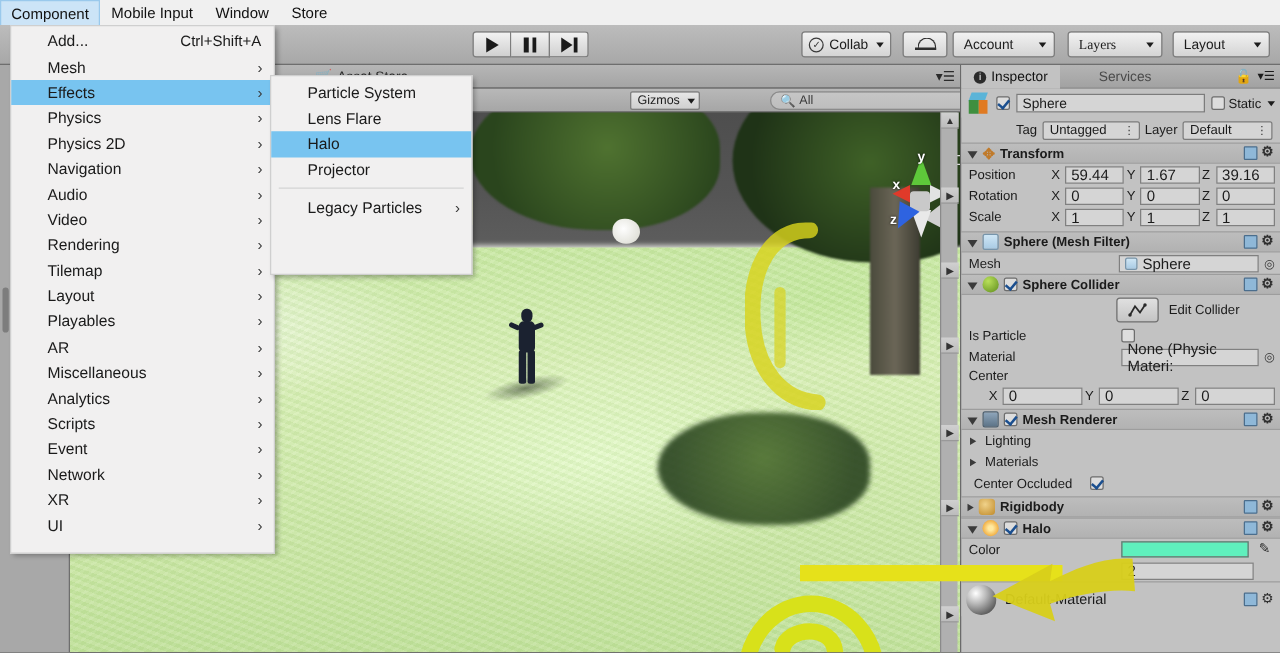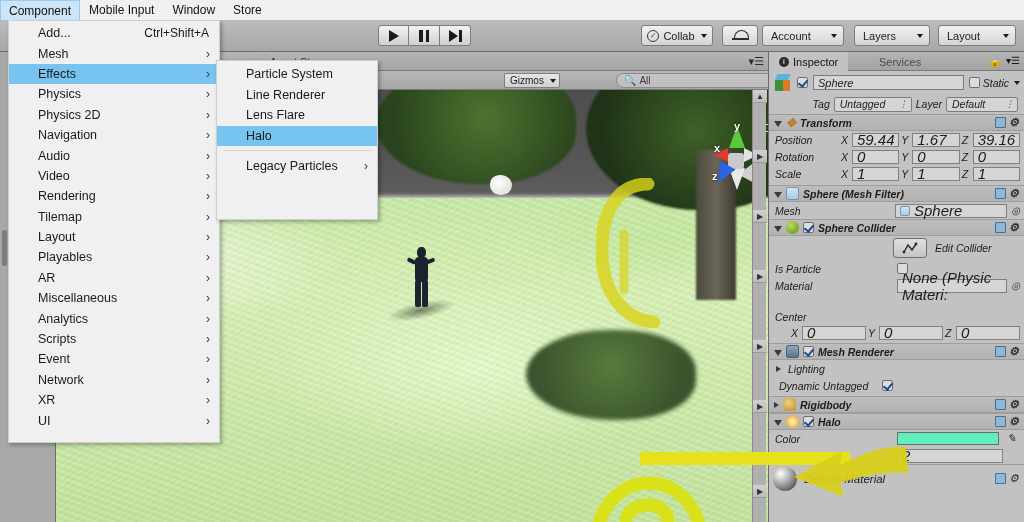--- a/index.html
+++ b/index.html
@@ -197,21 +197,21 @@
     font-size:10.5px;color:#1b1b1b;overflow:hidden;
   }
   #insp-tabbar{height:19px;background:linear-gradient(#b4b4b4,#a2a2a2);
     border-bottom:1px solid #7a7a7a;position:relative;}
   .insp-tab{position:absolute;top:0;height:19px;display:flex;align-items:center;gap:4px;
     padding:0 10px;font-size:11px;}
   .insp-tab.active{background:#c2c2c2;color:#111;}
   .insp-tab.inactive{color:#4a4a4a;}
   .tabdot{width:10px;height:10px;border-radius:50%;background:#2b2b2b;color:#fff;
     font-size:8px;display:flex;align-items:center;justify-content:center;line-height:1;}
-  .insp-body{height:451px;position:relative;font-style:italic;}
+  .insp-body{height:451px;position:relative;}
 
   .obj-header{height:23px;display:flex;align-items:center;padding:0 4px;gap:5px;background:#c2c2c2;}
   .cubeicon{width:19px;height:19px;position:relative;}
   .cubeicon i{position:absolute;display:block;}
   .cubeicon .t{left:3px;top:1px;width:13px;height:7px;background:#5bb4d8;transform:skewX(-20deg);}
   .cubeicon .l{left:2px;top:7px;width:8px;height:11px;background:#3f8f3f;}
   .cubeicon .r{left:10px;top:7px;width:7px;height:11px;background:#e07a22;}
   .ck{width:11px;height:11px;background:#ddd;border:1px solid #6d6d6d;border-radius:2px;
       position:relative;flex:0 0 auto;}
   .ck.on:after{content:"";position:absolute;left:2px;top:0px;width:4px;height:7px;
@@ -229,21 +229,21 @@
     border-top:1px solid #9d9d9d;border-bottom:1px solid #9d9d9d;
     display:flex;align-items:center;gap:4px;padding:0 4px;font-weight:bold;font-size:10.5px;}
   .foldout{width:0;height:0;border-left:5px solid #3a3a3a;border-top:3.5px solid transparent;border-bottom:3.5px solid transparent;margin-left:1px;}
   .foldout.open{border-left:4.5px solid transparent;border-right:4.5px solid transparent;border-top:6px solid #3a3a3a;border-bottom:none;margin-top:3px;}
   .comp-head .right{margin-left:auto;display:flex;gap:3px;align-items:center;}
   .bookicon{width:11px;height:11px;background:#8fb8d8;border:1px solid #4b6e8d;border-radius:1px;}
   .gearicon{width:11px;height:11px;color:#2f2f2f;font-size:11px;line-height:10px;}
 
   .row{height:17px;display:flex;align-items:center;padding:0 4px 0 6px;gap:4px;}
   .field{height:14px;background:#d5d5d5;border:1px solid #808080;
-     display:flex;align-items:center;padding:0 4px;font-size:15px;min-width:0;}
+     display:flex;align-items:center;padding:0 4px;font-size:12px;min-width:0;}
   .xyz{display:flex;align-items:center;gap:2px;flex:1;}
   .xyz .ax{width:9px;text-align:left;font-size:10.5px;}
   .xyz .field{flex:1;}
   .rowlabel{width:62px;font-size:10.5px;flex:0 0 auto;}
 
   .ic-sq{width:13px;height:13px;border-radius:2px;flex:0 0 auto;}
   .ic-mesh{background:linear-gradient(#cfe6f5,#a9cbe4);border:1px solid #7795ab;}
   .ic-coll{background:radial-gradient(circle at 35% 30%,#b9e05a,#5e8c1c);border-radius:50%;}
   .ic-rend{background:linear-gradient(#8fa6bb,#5d7488);border:1px solid #4d6070;}
   .ic-rb{background:radial-gradient(circle at 40% 35%,#f0d28a,#c08a2a);border-radius:3px;}
@@ -307,21 +307,21 @@
 
   <div class="tb-btn" style="left:722px;width:36px;">
     <span class="cloud"></span>
   </div>
 
   <div class="tb-btn" style="left:762px;width:82px;justify-content:flex-start;padding-left:8px;gap:12px;">
     <span>Account</span>
     <span class="caret" style="margin-left:auto;margin-right:6px;"></span>
   </div>
 
-  <div class="tb-btn" style="left:854px;width:76px;justify-content:flex-start;padding-left:8px;">
+  <div class="tb-btn" style="left:854px;width:76px;justify-content:flex-start;padding-left:8px;font-family:Liberation Serif, serif;">
     <span>Layers</span>
     <span class="caret" style="margin-left:auto;margin-right:6px;"></span>
   </div>
 
   <div class="tb-btn" style="left:938px;width:78px;justify-content:flex-start;padding-left:8px;">
     <span>Layout</span>
     <span class="caret" style="margin-left:auto;margin-right:6px;"></span>
   </div>
 </div>
 
@@ -571,21 +571,21 @@
       <span class="rowlabel" style="width:118px;">Is Particle</span>
       <span class="ck"></span>
     </div>
     <div class="row">
       <span class="rowlabel" style="width:118px;">Material</span>
       <span class="field" style="flex:1;">
           <span>None (Physic Materi:</span>
         </span>
       <span style="font-size:10px;color:#333;">◎</span>
     </div>
-    <div class="row" style="height:14px;margin-top:16px;">
+    <div class="row" style="height:14px;">
       <span class="rowlabel" style="width:118px;">Center</span>
     </div>
     <div class="row">
       <span class="xyz" style="margin-left:16px;">
         <span class="ax">X</span>
         <span class="field">
             <span>0</span>
           </span>
         <span class="ax">Y</span>
         <span class="field">
@@ -605,22 +605,26 @@
       <span>Mesh Renderer</span>
       <span class="right">
           <span class="bookicon"></span>
           <span class="gearicon">⚙</span>
         </span>
     </div>
     <div class="row">
       <span class="foldout"></span>
       <span style="margin-left:3px;">Lighting</span>
     </div>
+    <div class="row">
+      <span class="foldout"></span>
+      <span style="margin-left:3px;">Materials</span>
+    </div>
     <div class="row" style="padding-left:10px;">
-      <span>Dynamic Untagged</span>
+      <span>Center Occluded</span>
       <span class="ck on" style="margin-left:10px;"></span>
     </div>
 
     <div class="comp-head" style="margin-top:2px;">
       <span class="foldout"></span>
       <span class="ic-sq ic-rb"></span>
       <span>Rigidbody</span>
       <span class="right">
           <span class="bookicon"></span>
           <span class="gearicon">⚙</span>
@@ -741,26 +745,26 @@
     <div class="menu-row">
       <span>UI</span>
       <span class="arrow">›</span>
     </div>
   </div>
 <div id="effects-submenu">
     <div class="sub-row">
       <span>Particle System</span>
     </div>
     <div class="sub-row">
-      <span>Line Renderer</span>
-    </div>
-    <div class="sub-row">
       <span>Lens Flare</span>
     </div>
     <div class="sub-row sel">
       <span>Halo</span>
+    </div>
+    <div class="sub-row">
+      <span>Projector</span>
     </div>
     <div class="sub-sep"></div>
     <div class="sub-row">
       <span>Legacy Particles</span>
       <span class="arrow">›</span>
     </div>
   </div>
 
 </body></html>

